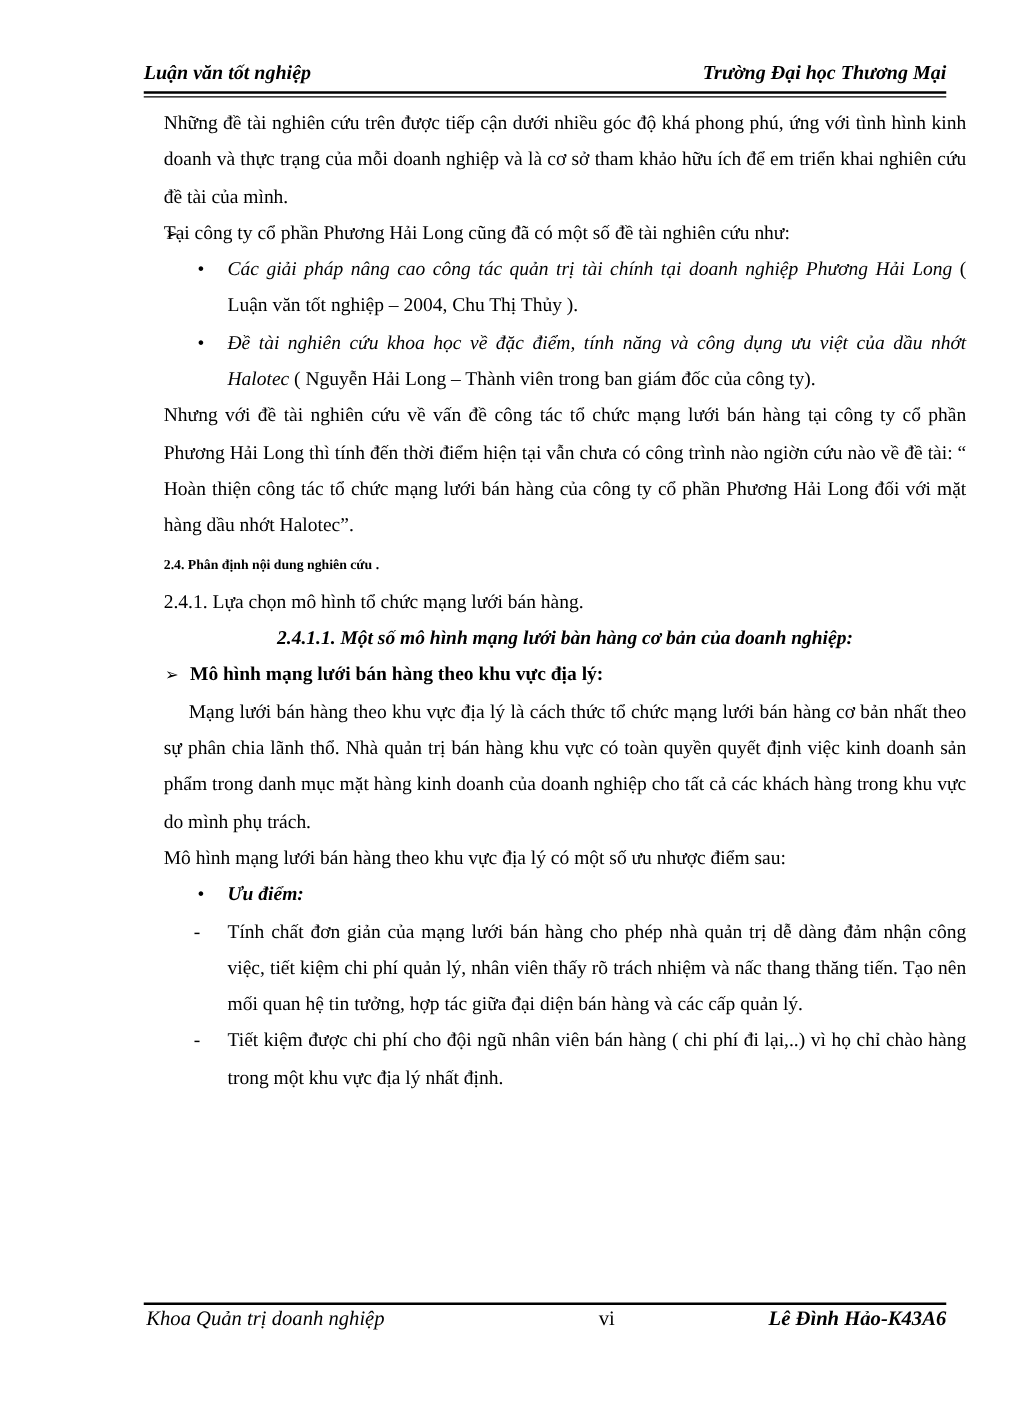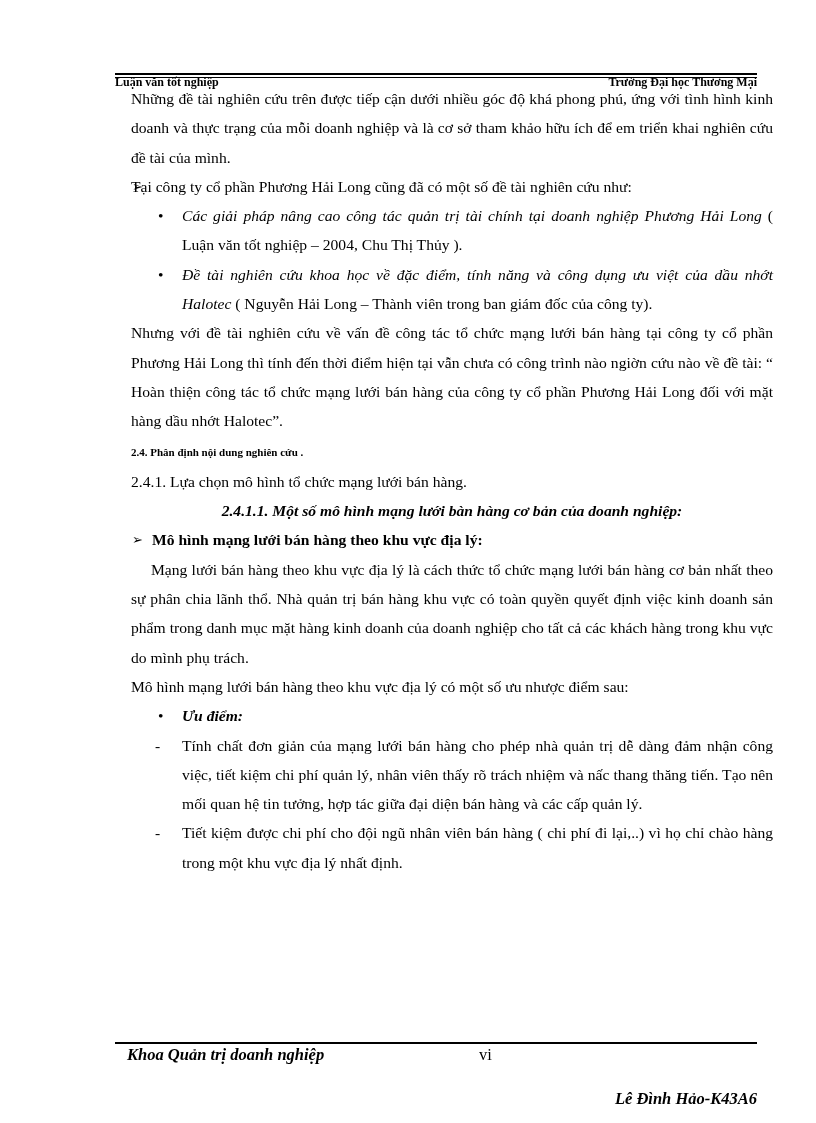--- a/index.html
+++ b/index.html
@@ -1,20 +1,20 @@
 <!DOCTYPE html>
 <html><head>
 <meta charset="utf-8">
 <style>
   html, body { margin: 0; padding: 0; background: #ffffff; }
   body { width: 816px; height: 1123px; position: relative; overflow: hidden;
          font-family: "Liberation Serif", "DejaVu Serif", serif; color: #000; }
   .page { position: absolute; left: 115px; top: 0; width: 642px; height: 1123px; }
   .hdr { position: absolute; top: 47px; left: 0; width: 642px; height: 26px;
-         font-weight: bold; font-size: 12px; margin-top: 25px; }
+         font-weight: bold; font-style: italic; font-size: 16px; }
   .hdr .l { position: absolute; left: 0; top: 3px; }
   .hdr .r { position: absolute; right: 0; top: 3px; }
   .hdr-rule { position: absolute; left: 0; top: 73px; width: 642px; height: 1px;
               border-top: 2px solid #000; border-bottom: 1px solid #000; padding-top: 1px; }
   .body { position: absolute; top: 84px; left: 16px; width: 642px; font-size: 15.6px; line-height: 29.3px; }
   .p { text-align: justify; margin: 0; }
   .bullet-row { position: relative; padding-left: 51px; text-align: justify; }
   .bullet-row .mark { position: absolute; left: 27px; top: 0; font-style: normal; }
   .arrow-row { position: relative; padding-left: 21px; font-weight: bold; }
   .arrow-row .mark { position: absolute; left: 1px; top: 0; font-weight: normal; font-size: 13px; }
@@ -22,23 +22,23 @@
   .dash-row .mark { position: absolute; left: 24px; top: 0; }
   .it { font-style: italic; }
   .h2 { font-weight: bold; font-size: 11px; margin-top: 2px; }
   .h3 { }
   .h4 { font-weight: bold; font-style: italic; text-align: center; }
   .indent { text-indent: 20px; }
   .ftr-rule { position: absolute; left: 0; top: 1042px; width: 642px; height: 1px;
               border-top: 2px solid #000; }
   .ftr { position: absolute; top: 1045px; left: 0; width: 642px; height: 24px;
          font-size: 16.5px; }
-  .ftr .l { position: absolute; left: 12px; top: 0; font-weight: bold; font-style: italic; }
+  .ftr .l { position: absolute; left: 2px; top: 0; font-weight: normal; font-style: italic; }
   .ftr .c { position: absolute; left: 336px; top: 0; margin-left: 28px; }
-  .ftr .r { position: absolute; right: 0; top: 0; font-weight: bold; font-style: italic; margin-top: 44px; }
+  .ftr .r { position: absolute; right: 0; top: 0; font-weight: bold; font-style: italic; }
 </style>
 </head>
 <body>
 
 <div class="page">
 
   <div class="hdr">
     <span class="l">Luận văn tốt nghiệp</span>
     <span class="r">Trường Đại học Thương Mại</span>
   </div>

